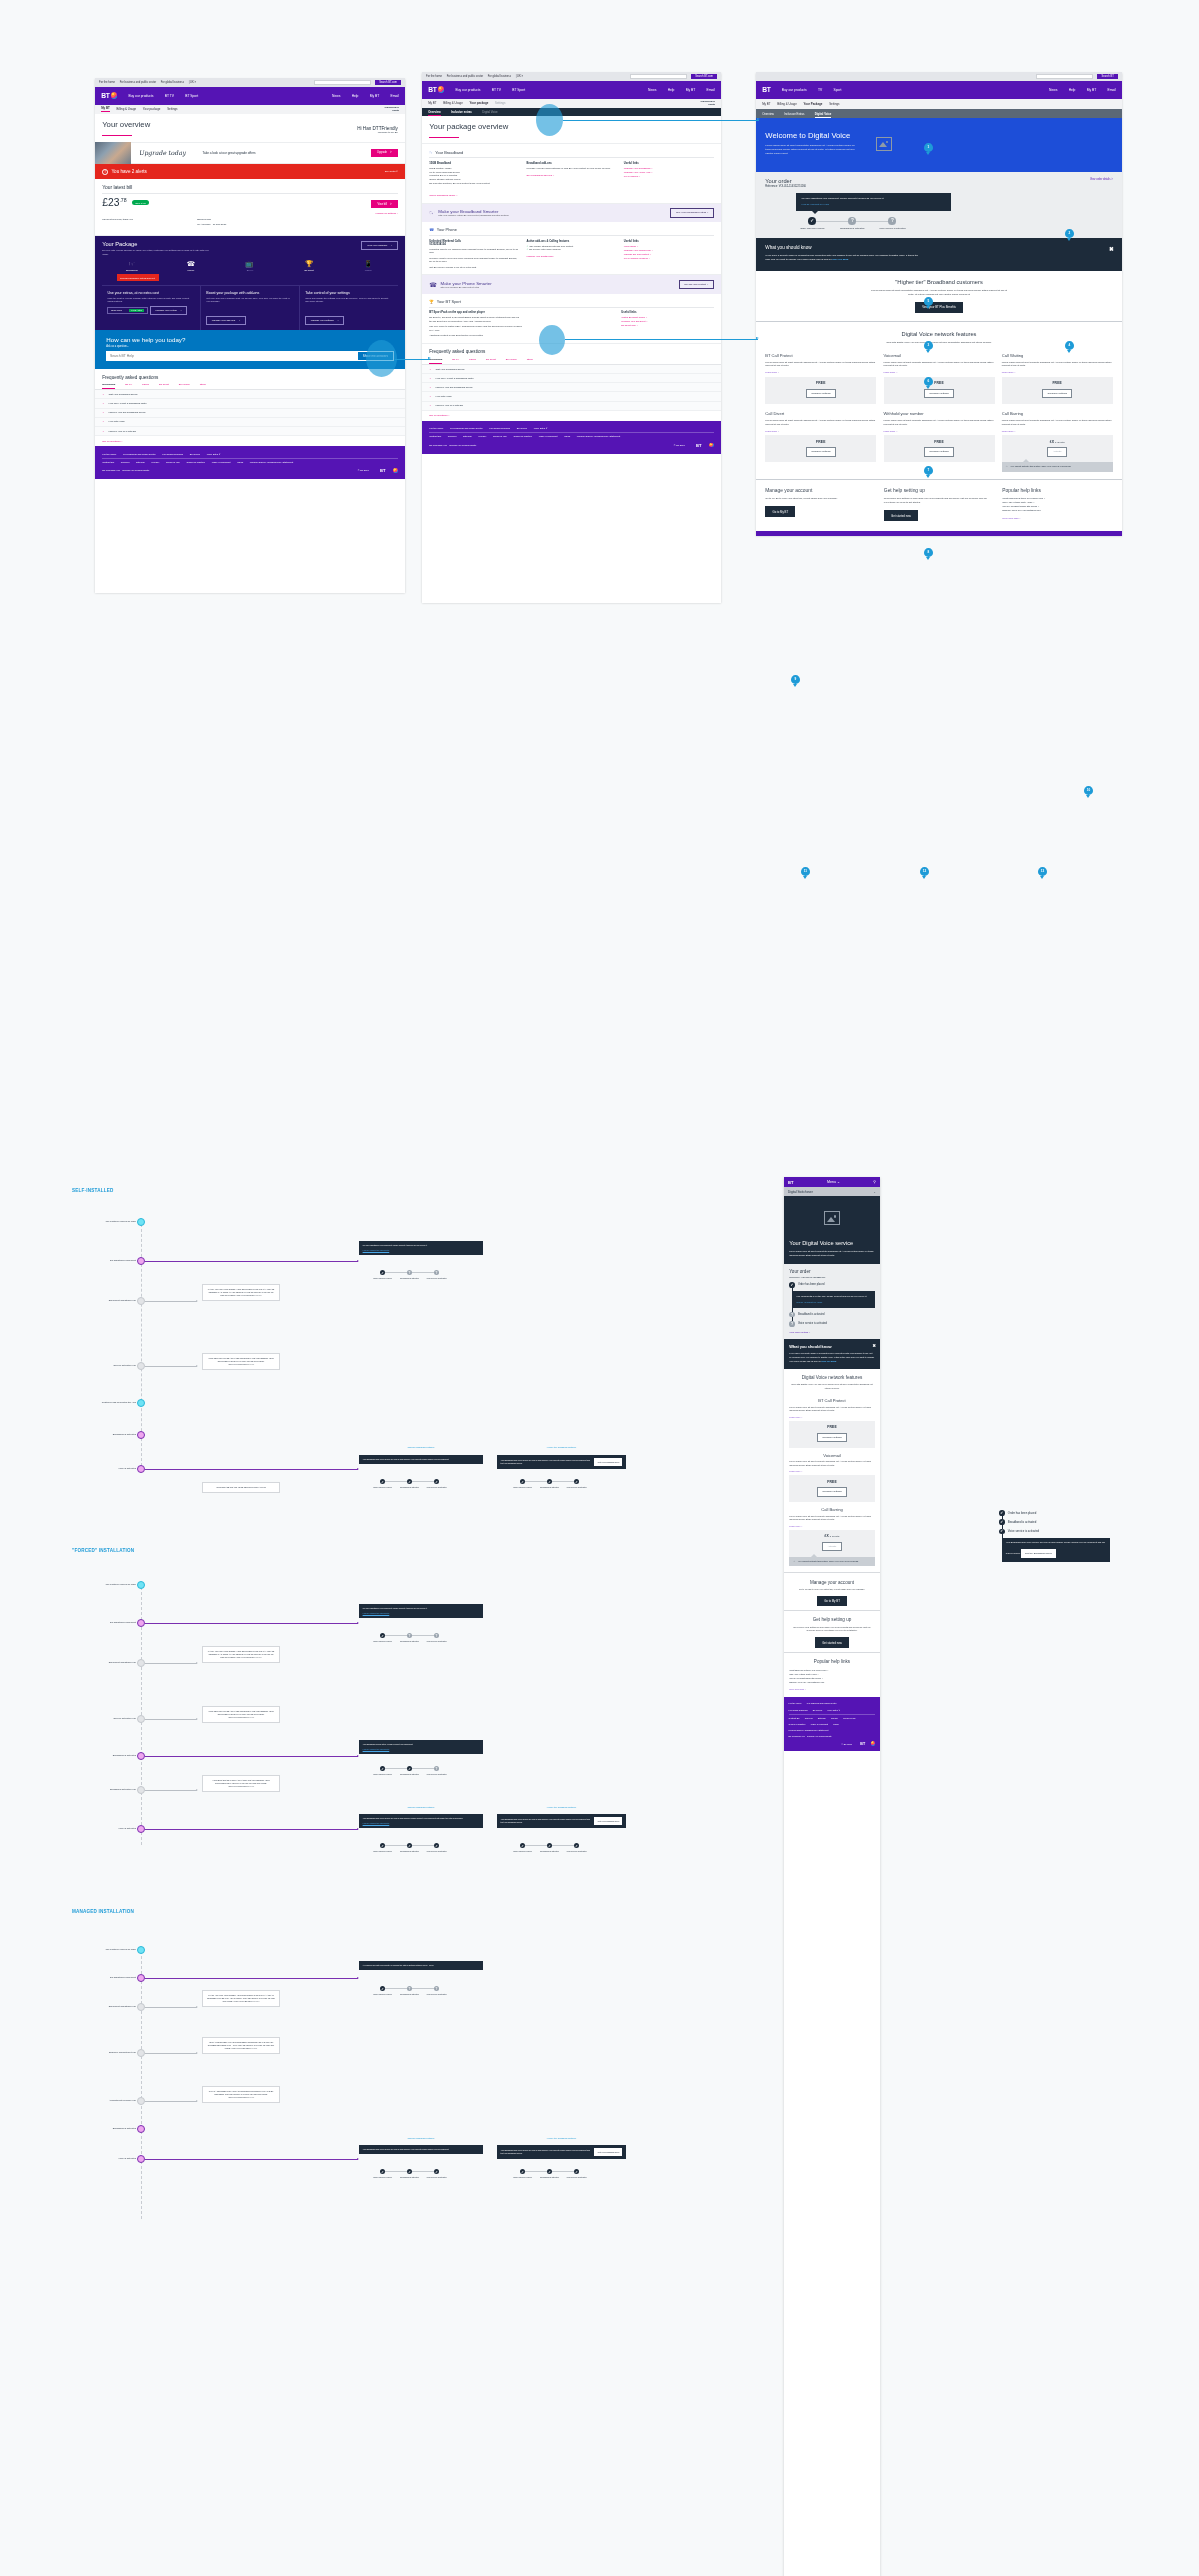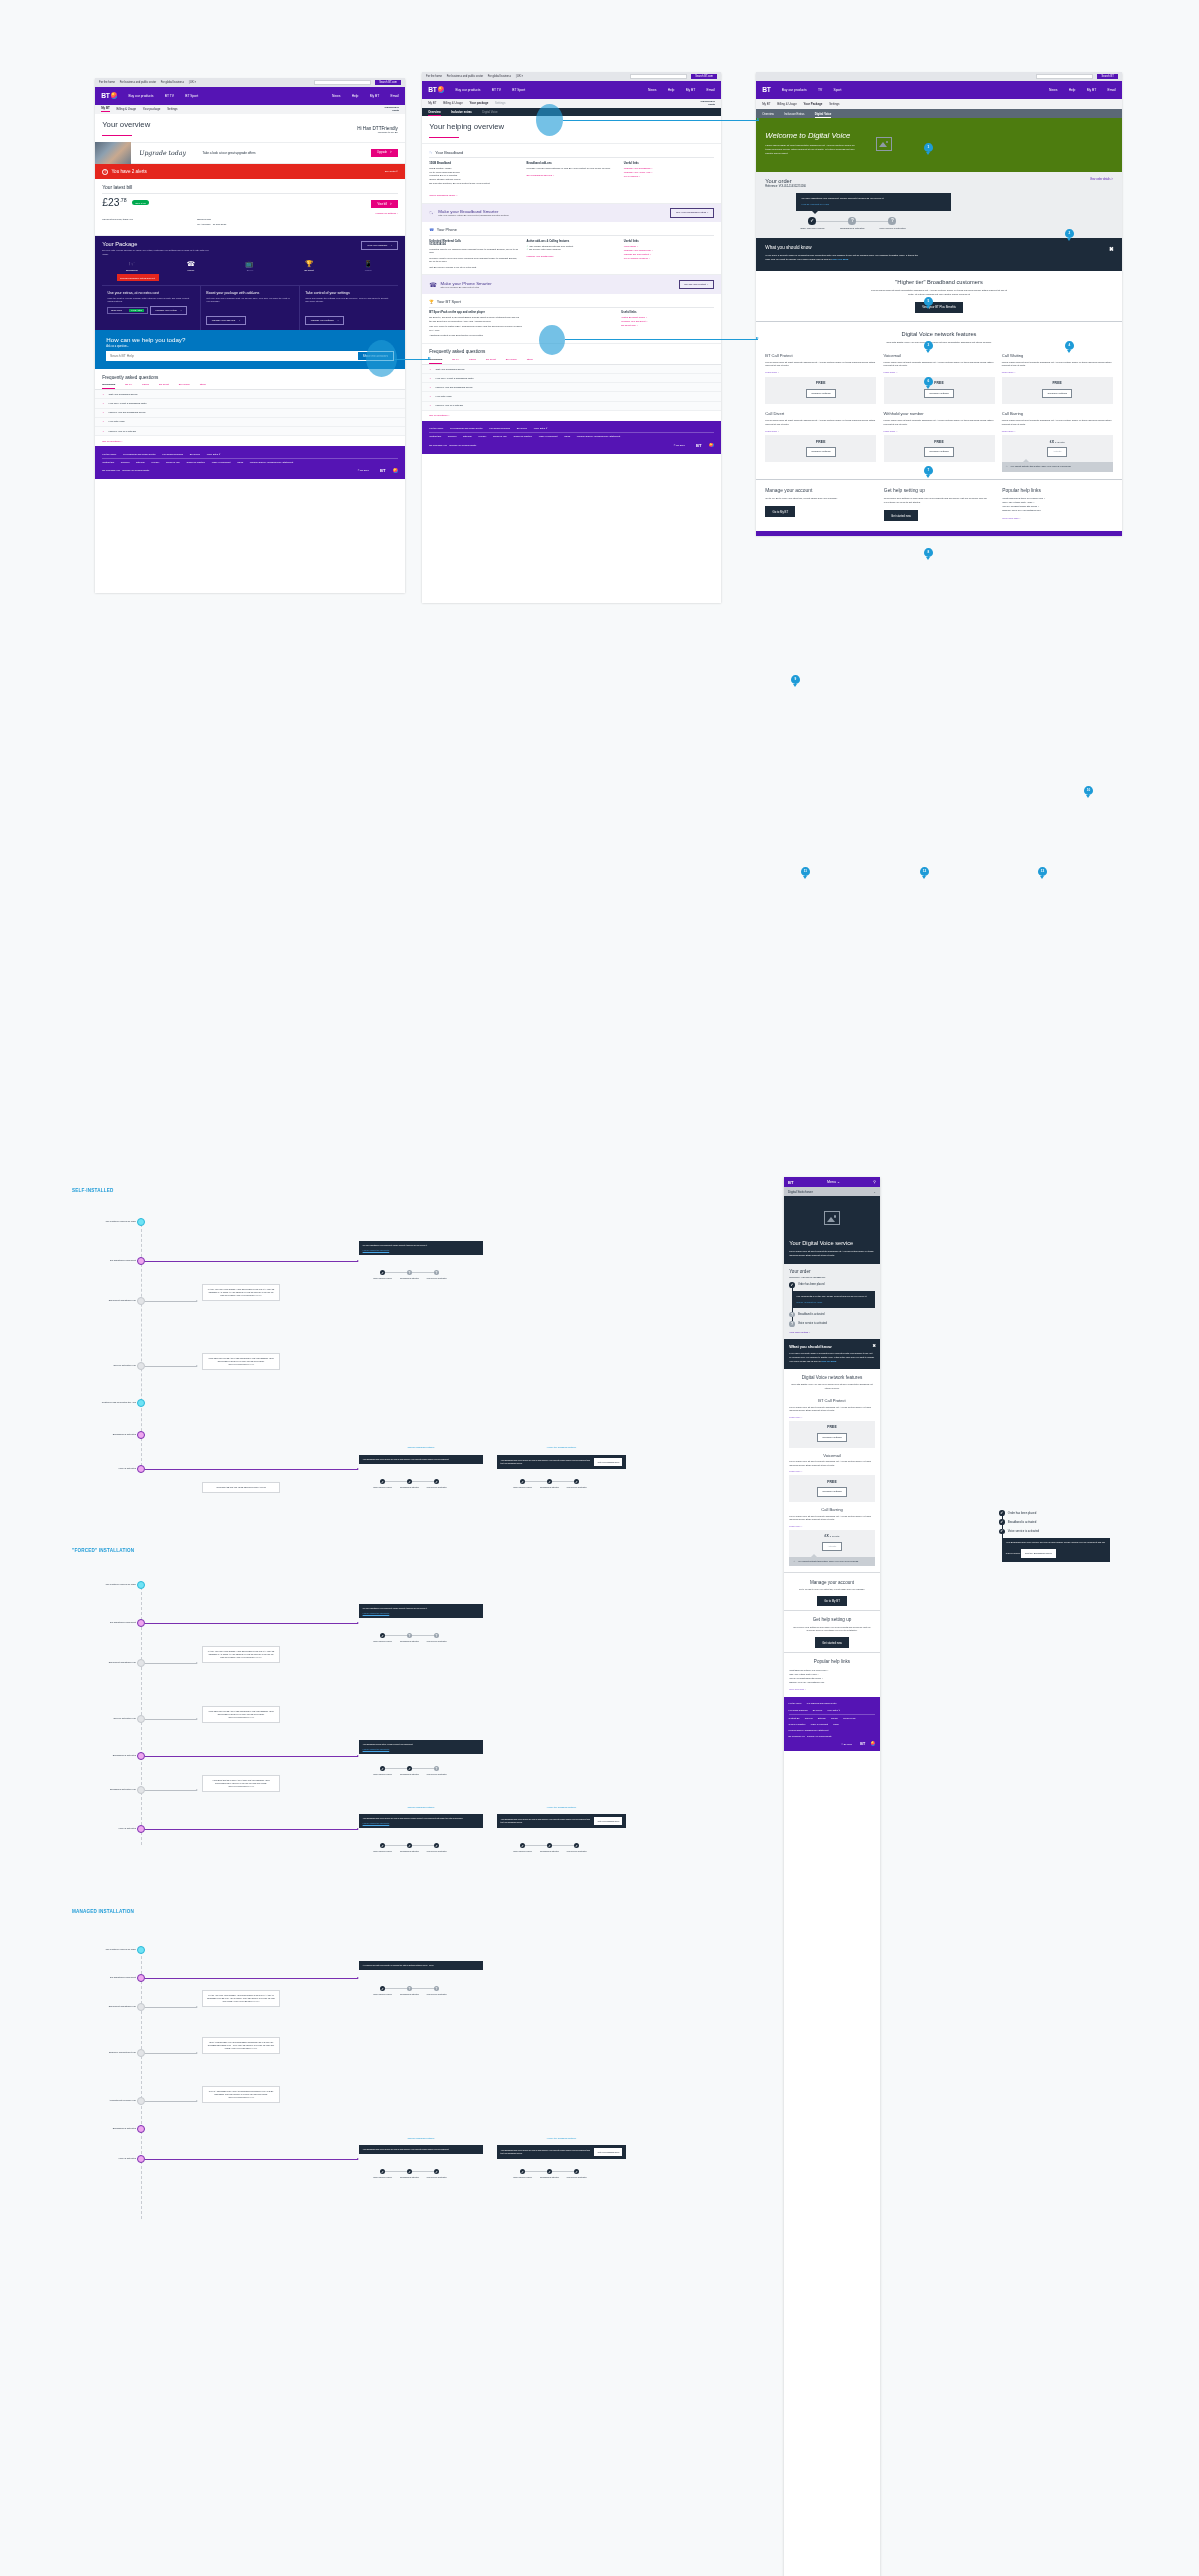--- a/index.html
+++ b/index.html
@@ -105,21 +105,21 @@
 
   .faq h3 { font-size:4.6px; font-weight:300; padding:5.2px 7.2px 0; }
   .faqtabs { display:flex; gap:9.8px; padding:3.6px 7.2px 0; border-bottom:0.5px solid #e3e5e8; }
   .faqtabs span { font-size:2.5px; color:#e6007e; padding-bottom:2.1px; border-bottom:1px solid transparent; }
   .faqtabs span.on { color:#1d2b3a; font-weight:bold; border-bottom-color:#e6007e; }
   .faqrow { display:flex; gap:4.1px; align-items:center; padding:2.6px 7.2px; font-size:2.4px;
             border-bottom:0.5px solid #eef0f2; background:#fafbfc; }
   .faqrow .cv { color:#e6007e; font-size:2.6px; }
 
   
-  .dv-hero { background:#4d7c0f; color:#fff; padding:13.4px 9.3px 15.5px; display:flex;font-style:italic; }
+  .dv-hero { background:#1d4ed8; color:#fff; padding:13.4px 9.3px 15.5px; display:flex; }
   .dv-hero h1 { font-size:7.7px; font-weight:300; margin-bottom:4.1px; }
   .dv-hero p { font-size:2.5px; line-height:1.6; max-width:90px; color:#e4e7ea; }
   .imgph { width:16.5px; height:13.4px; border:1px solid #8e9aa6; position:relative; margin-left:20.6px; align-self:center;}
   .imgph:before { content:""; position:absolute; left:2.1px; bottom:2.1px; width:0; height:0;
      border-left:4.1px solid transparent; border-right:4.1px solid transparent; border-bottom:5.7px solid #8e9aa6; }
   .imgph:after { content:""; position:absolute; right:3.1px; top:2.6px; width:2.6px; height:2.6px; border-radius:50%; background:#8e9aa6; }
 
   .dv-order { background:#eceef0; padding:5.7px 9.3px 8.2px; }
   .dv-order h2 { font-size:5.7px; font-weight:300; color:#2f3a48; }
   .dv-order .ref { font-size:2.6px; margin-top:1.5px; }
@@ -478,21 +478,21 @@
       <div>Santa</div>
     </div>
   </div>
   <div class="subnav">
     <span class="t on">Overview</span>
     <span class="t" style="font-weight:bold">Inclusive extras</span>
     <span class="t dim">Digital Voice</span>
   </div>
 
   <div style="background:#fff;border-bottom:0.5px solid #eceef0">
-    <div class="page-title">Your helping overview</div>
+    <div class="page-title">Your package overview</div>
     <div class="pink-rule"></div>
     <div style="height:5.2px"></div>
   </div>
 
   <div class="card">
     <div class="h3">
         <span style="color:#4a6fd4">☞</span>
         <span>Your Broadband</span>
       </div>
     <div class="hr"></div>

